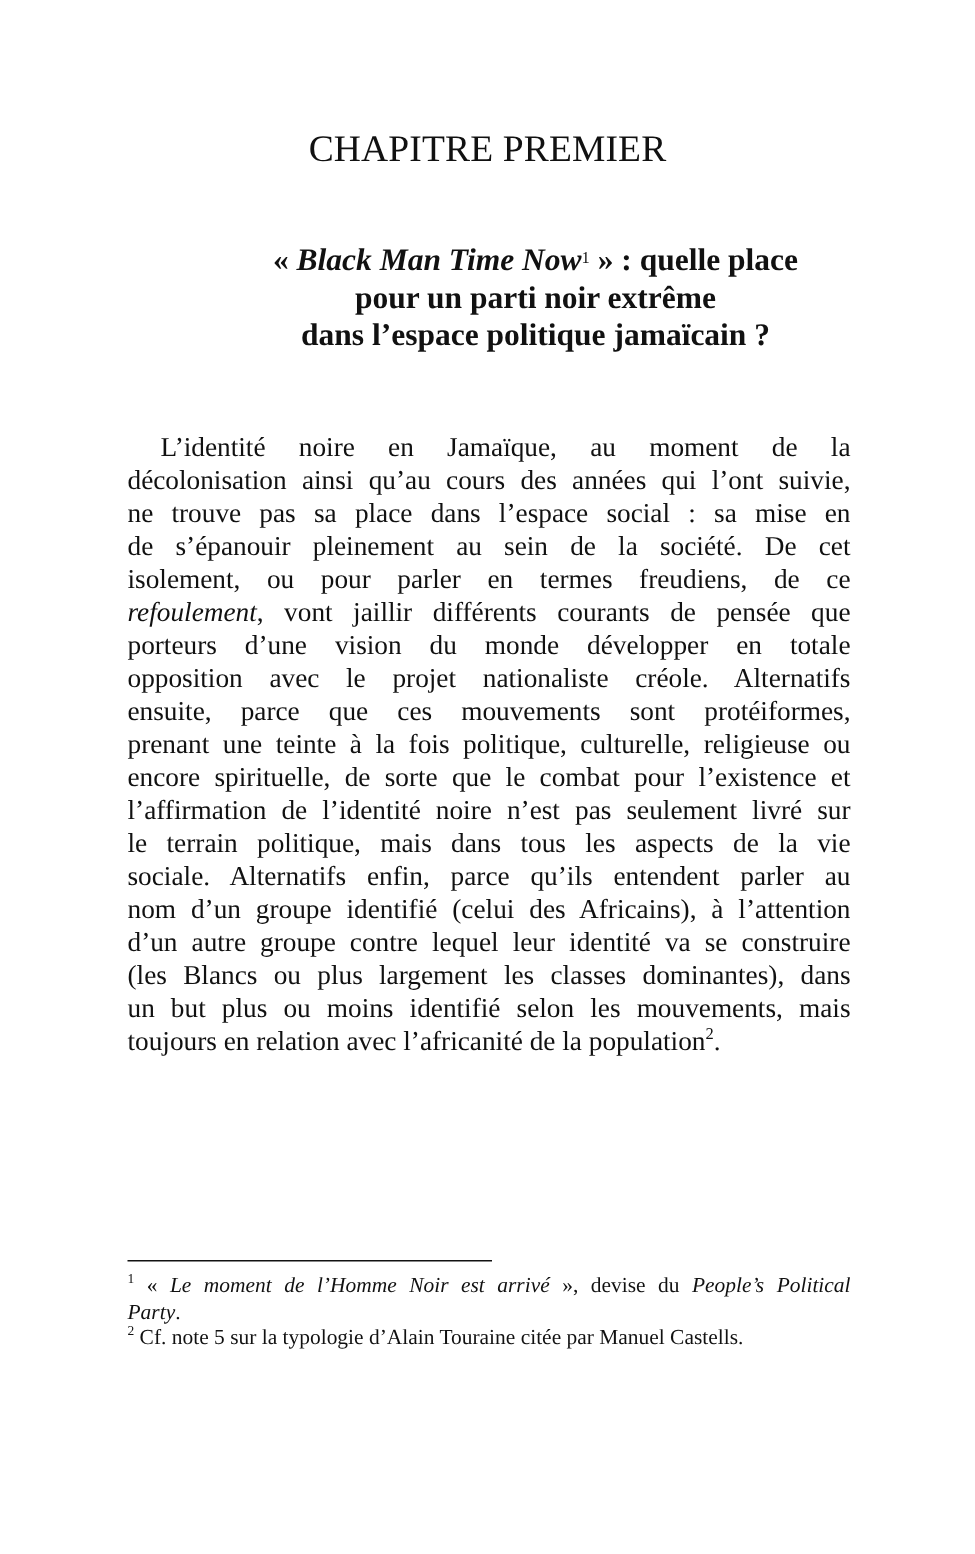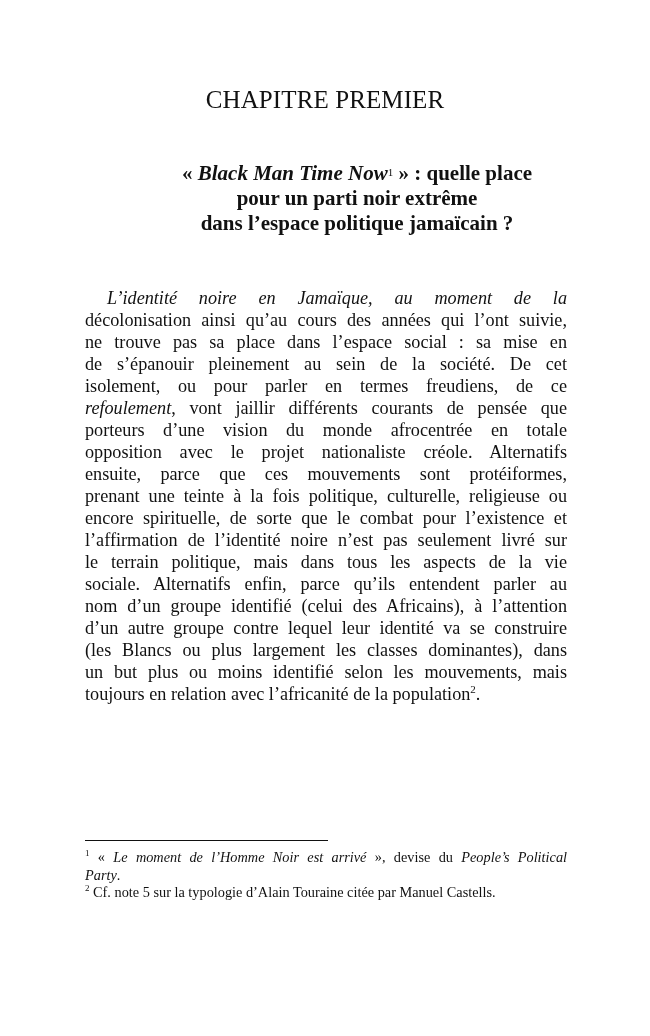--- a/index.html
+++ b/index.html
@@ -16,21 +16,21 @@
       font-size: 21px; font-weight: bold; line-height: 25px; padding-left: 32px;
     }
     .chapter-title .line { display: block; }
     .chapter-title sup { font-size: 11px; font-weight: normal; vertical-align: top; position: relative; top: -1px; }
     .body-text {
       position: absolute; top: 287px; left: 85px; width: 482px;
       font-size: 18.2px; line-height: 22px;
     }
     .body-text .ln { display: block; text-align: justify; text-align-last: justify; white-space: nowrap; height: 22px; }
     .body-text .ln.last { text-align-last: left; font-family: Liberation Serif, serif; }
-    .body-text .ln.first { text-indent: 22px; font-style: italic; }
+    .body-text .ln.first { text-indent: 22px; }
     .body-text sup { font-size: 11px; line-height: 0; }
     .footnote-rule {
       position: absolute; top: 840px; left: 85px; width: 243px; height: 0;
       border-top: 1px solid #111;
     }
     .footnotes {
       position: absolute; top: 849px; left: 85px; width: 482px;
       font-size: 14.3px; line-height: 17.5px;
     }
     .footnotes .fn-line { display: block; white-space: nowrap; }
@@ -49,21 +49,21 @@
   <span class="line">dans l’espace politique jamaïcain ?</span>
 </div>
 
 <div class="body-text">
   <span class="ln first">L’identité noire en Jamaïque, au moment de la</span>
   <span class="ln">décolonisation ainsi qu’au cours des années qui l’ont suivie,</span>
   <span class="ln">ne trouve pas sa place dans l’espace social : sa mise en</span>
   <span class="ln">de s’épanouir pleinement au sein de la société. De cet</span>
   <span class="ln">isolement, ou pour parler en termes freudiens, de ce</span>
   <span class="ln"><em>refoulement</em><span>, vont jaillir différents courants de pensée que</span></span>
-  <span class="ln">porteurs d’une vision du monde afrocentrée en totale</span>
+  <span class="ln">porteurs d’une vision du monde développer en totale</span>
   <span class="ln">opposition avec le projet nationaliste créole. Alternatifs</span>
   <span class="ln">ensuite, parce que ces mouvements sont protéiformes,</span>
   <span class="ln">prenant une teinte à la fois politique, culturelle, religieuse ou</span>
   <span class="ln">encore spirituelle, de sorte que le combat pour l’existence et</span>
   <span class="ln">l’affirmation de l’identité noire n’est pas seulement livré sur</span>
   <span class="ln">le terrain politique, mais dans tous les aspects de la vie</span>
   <span class="ln">sociale. Alternatifs enfin, parce qu’ils entendent parler au</span>
   <span class="ln">nom d’un groupe identifié (celui des Africains), à l’attention</span>
   <span class="ln">d’un autre groupe contre lequel leur identité va se construire</span>
   <span class="ln">(les Blancs ou plus largement les classes dominantes), dans</span>

